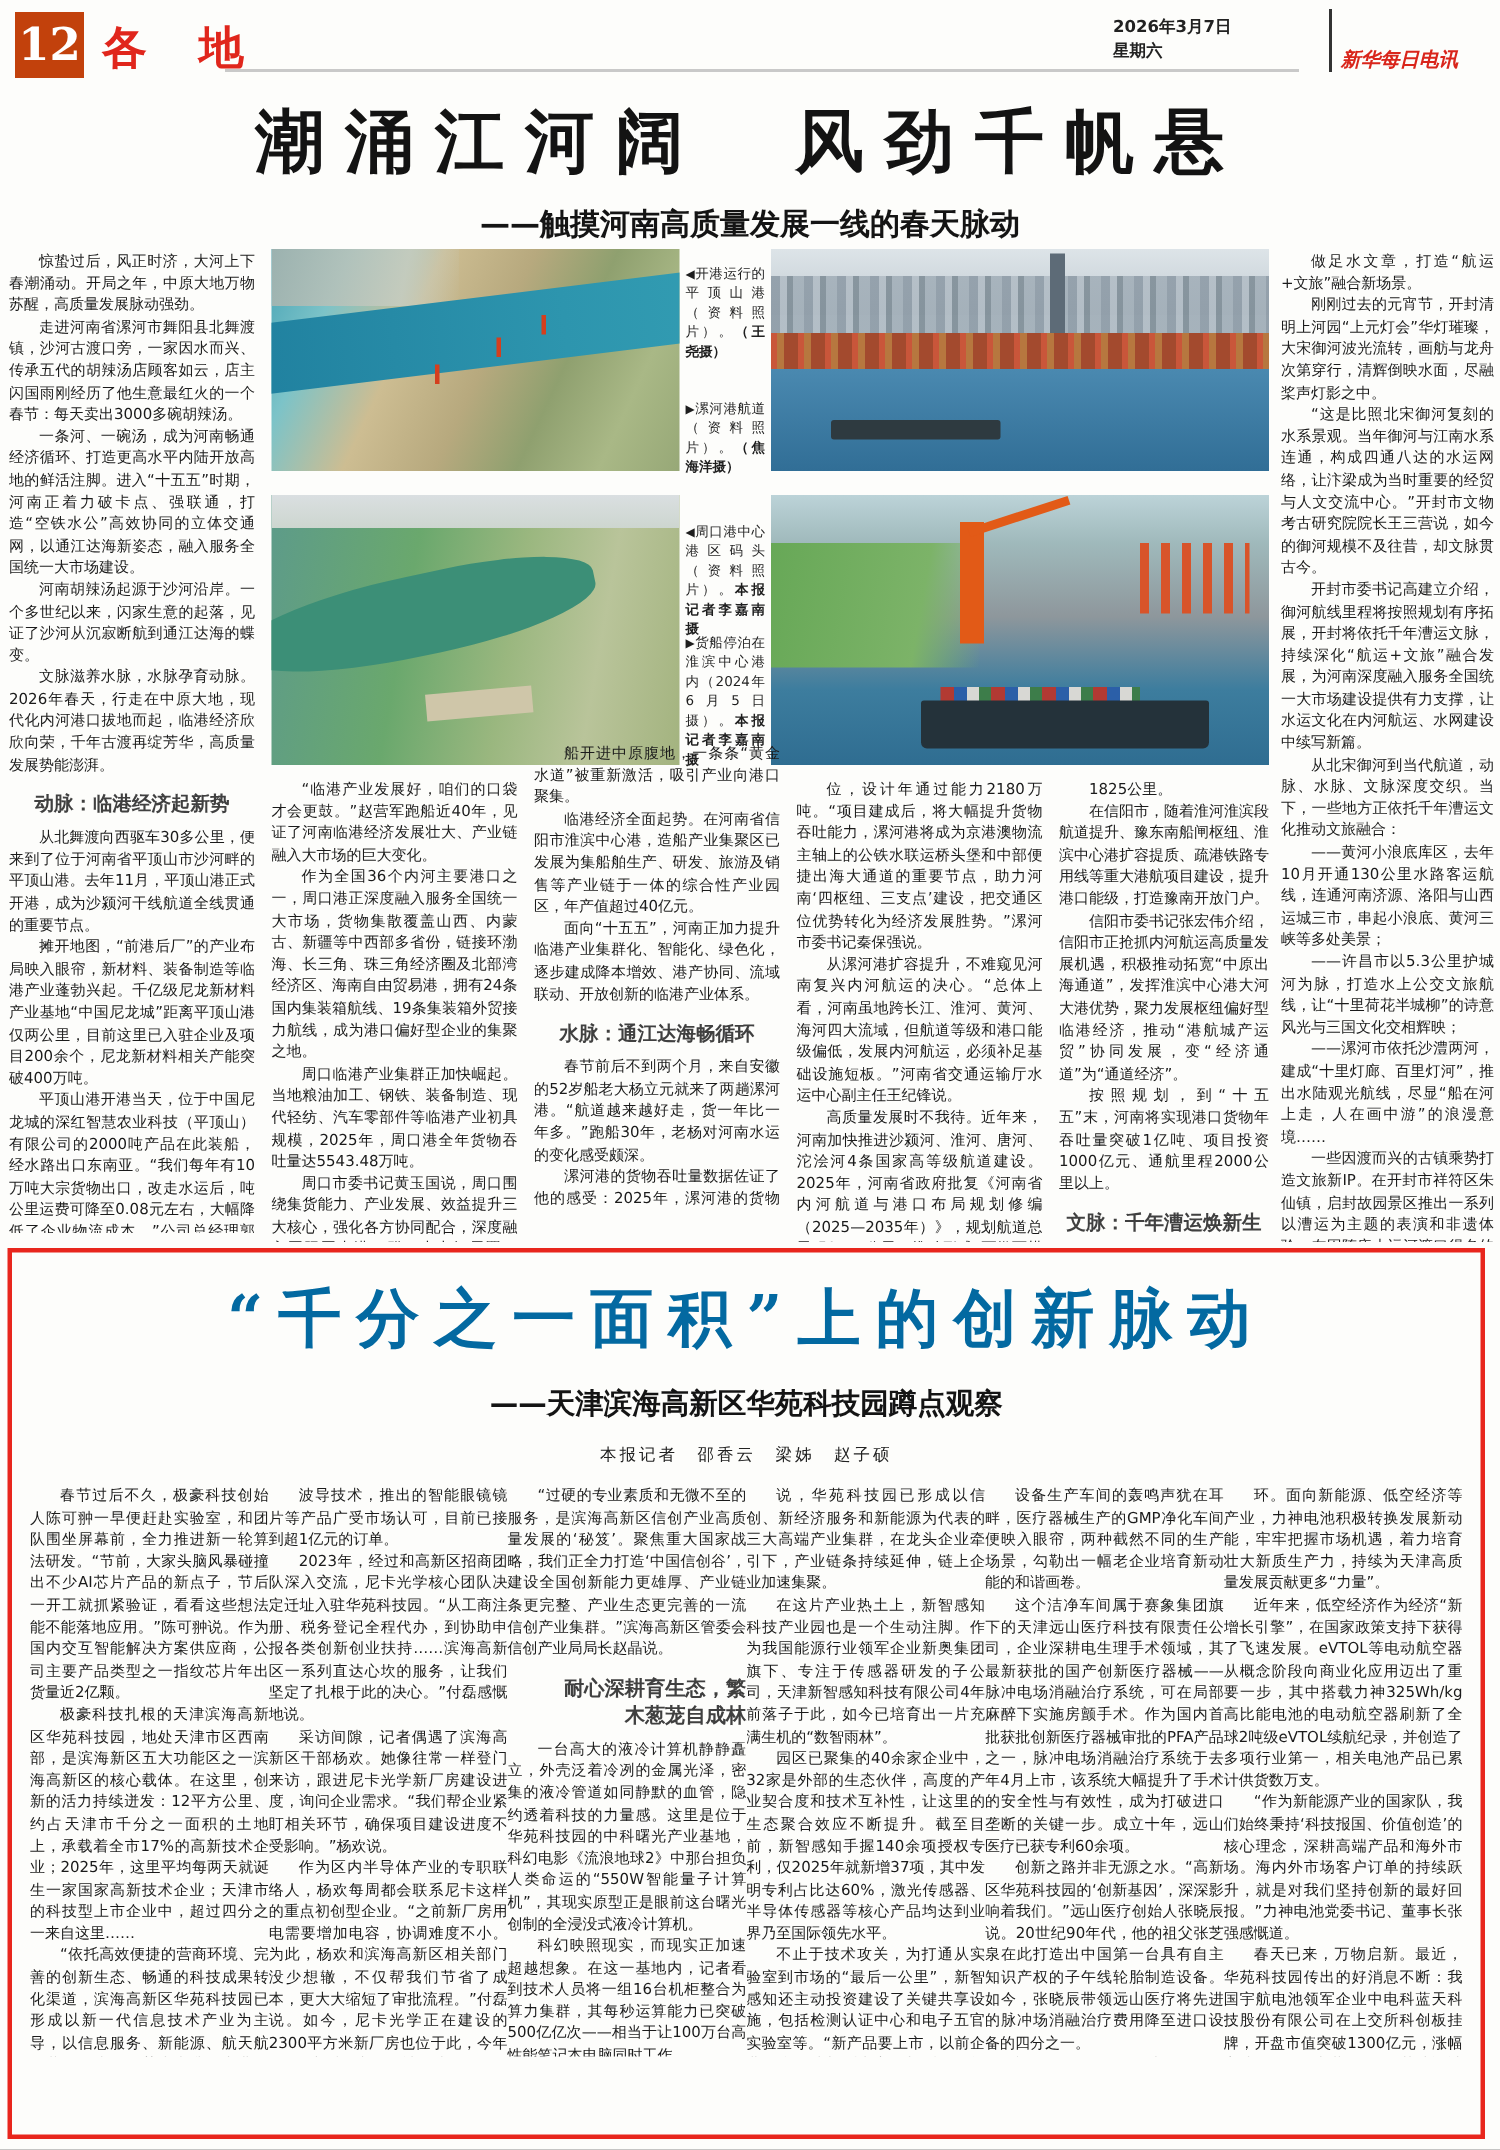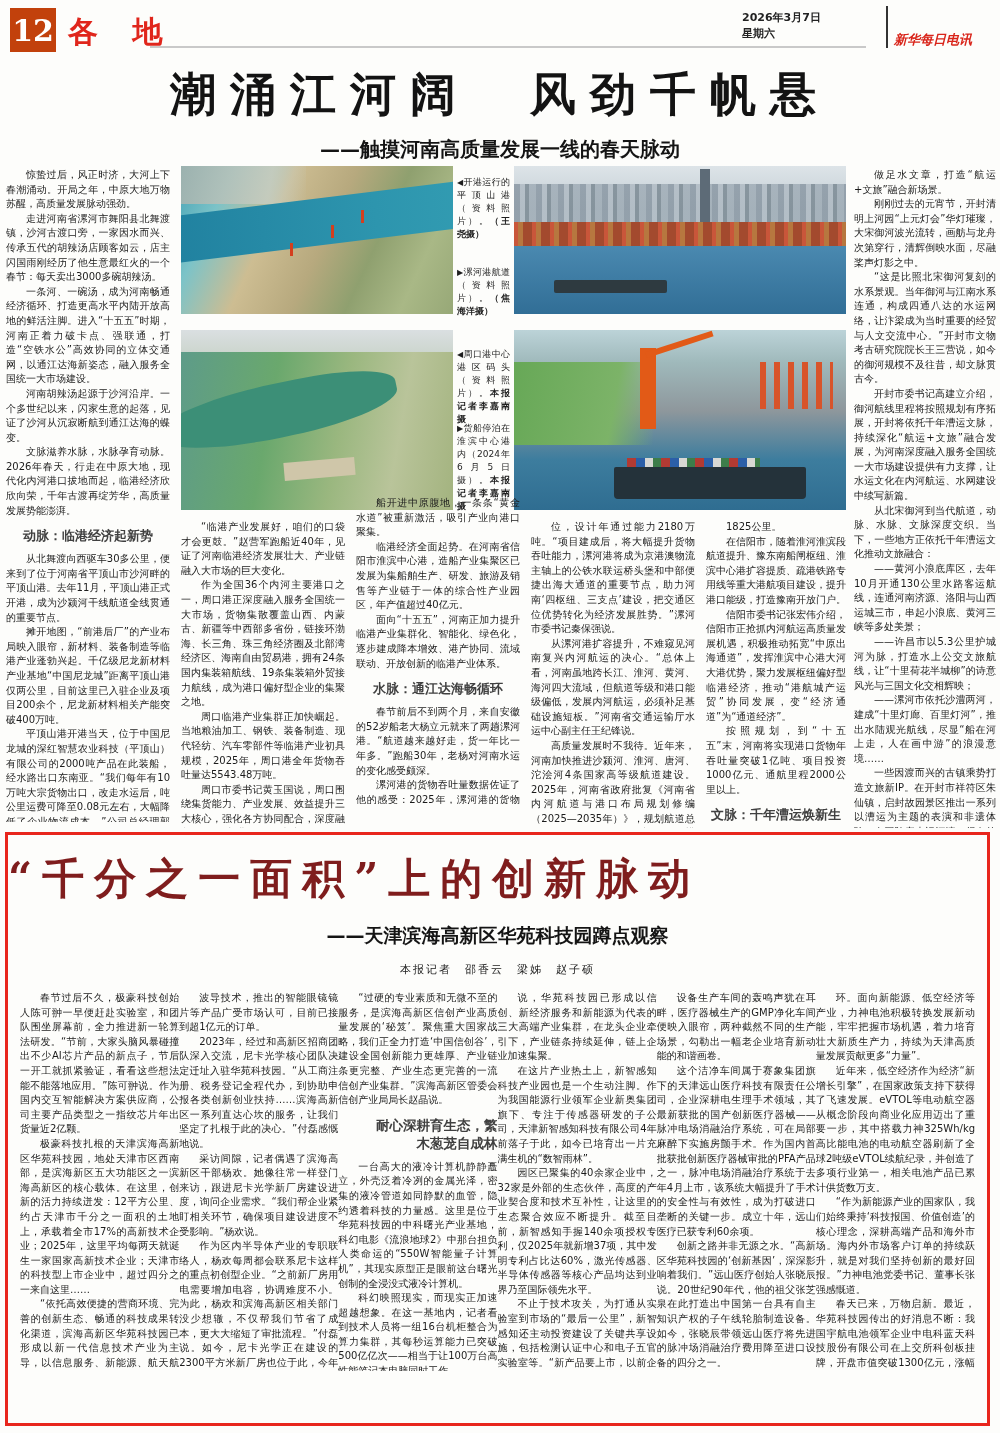--- a/index.html
+++ b/index.html
@@ -62,22 +62,22 @@
                  background:repeating-linear-gradient(90deg,#b23a33 0 9px,#2b5fa8 9px 18px,#d8d8d4 18px 26px,#3d7d4a 26px 34px);}
 
   .cap-col{position:absolute;left:457px;top:170px;width:53px;height:340px;}
   .cap{position:absolute;width:53px;font-size:9px;line-height:13px;text-align:justify;color:#1e1e1e;}
   .cap .arrow{font-size:8px;}
   .cap .credit{font-weight:bold;}
 
   
   .a2-box{position:absolute;left:5px;top:832px;width:985px;height:594px;border:3px solid #e8261d;
           box-sizing:border-box;background:#fdfdfb;}
-  .a2-headline{margin:16px 0 0;font-family:"DejaVu Serif",serif;font-weight:bold;
-               font-size:42px;letter-spacing:10px;color:#7f1d1d;}
+  .a2-headline{margin:16px 0 0;text-align:center;font-family:"DejaVu Serif",serif;font-weight:bold;
+               font-size:42px;letter-spacing:10px;color:#0369a1;}
   .a2-subtitle{margin:16px 0 0;text-align:center;font-size:19px;font-weight:bold;color:#141414;}
   .a2-byline{margin:13px 0 0;text-align:center;font-size:11px;letter-spacing:2px;color:#222;}
   .a2-cols{display:flex;margin:14px 12px 0 12px;height:380px;overflow:hidden;}
   .a2-col{flex:1;overflow:hidden;}
   .a2-col .sec-head{text-align:right;text-indent:2em;font-size:13.5px;}
 </style>
 </head>
 <body>
 
 <div class="page">

